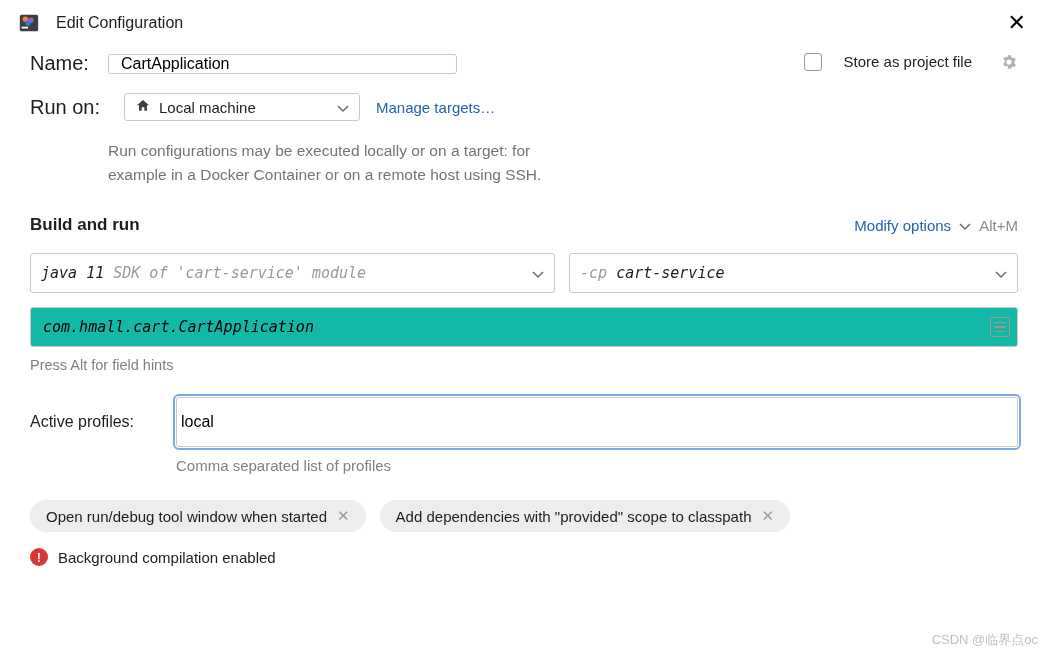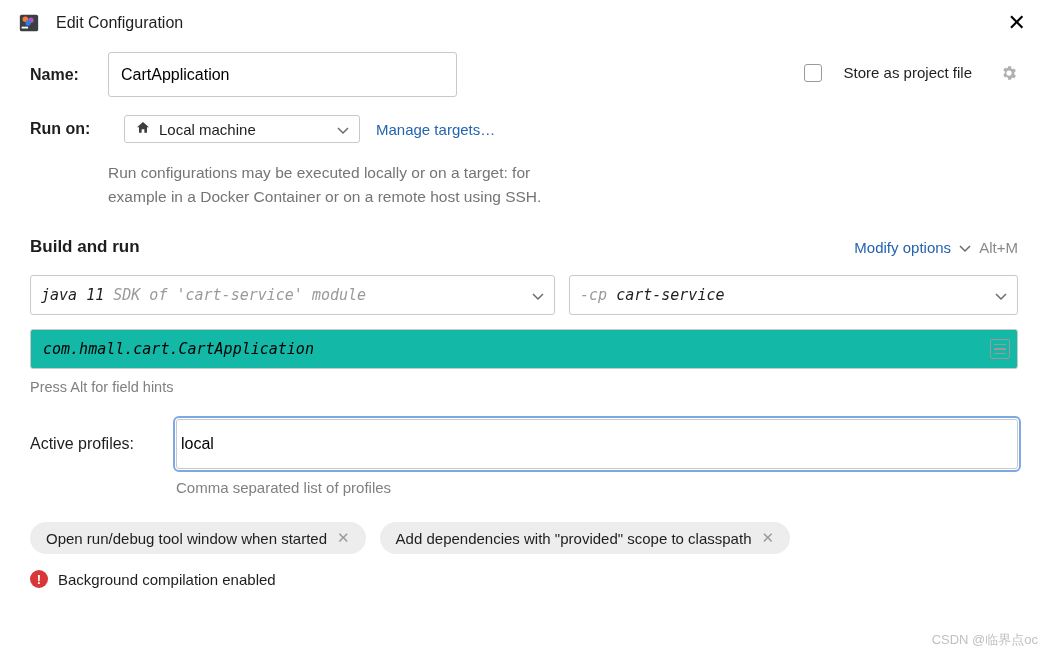--- a/index.html
+++ b/index.html
@@ -37,26 +37,25 @@
 .content {
   padding: 2px 30px 0 30px;
 }
 .row {
   display: flex;
   align-items: center;
   margin-bottom: 18px;
 }
 .label {
   width: 78px;
-  font-size: 16px;
-  font-weight: bold;
+  font-size: 20px;
 }
 .text-input {
   flex: 1;
-  height: 45px;
+  height: 20px;
   border: 1px solid #c9c9c9;
   border-radius: 3px;
   padding: 0 12px;
   font-size: 16px;
   font-family: inherit;
   background: #fff;
 }
 .name-input { max-width: 640px; }
 .store-group {
   display: flex;

